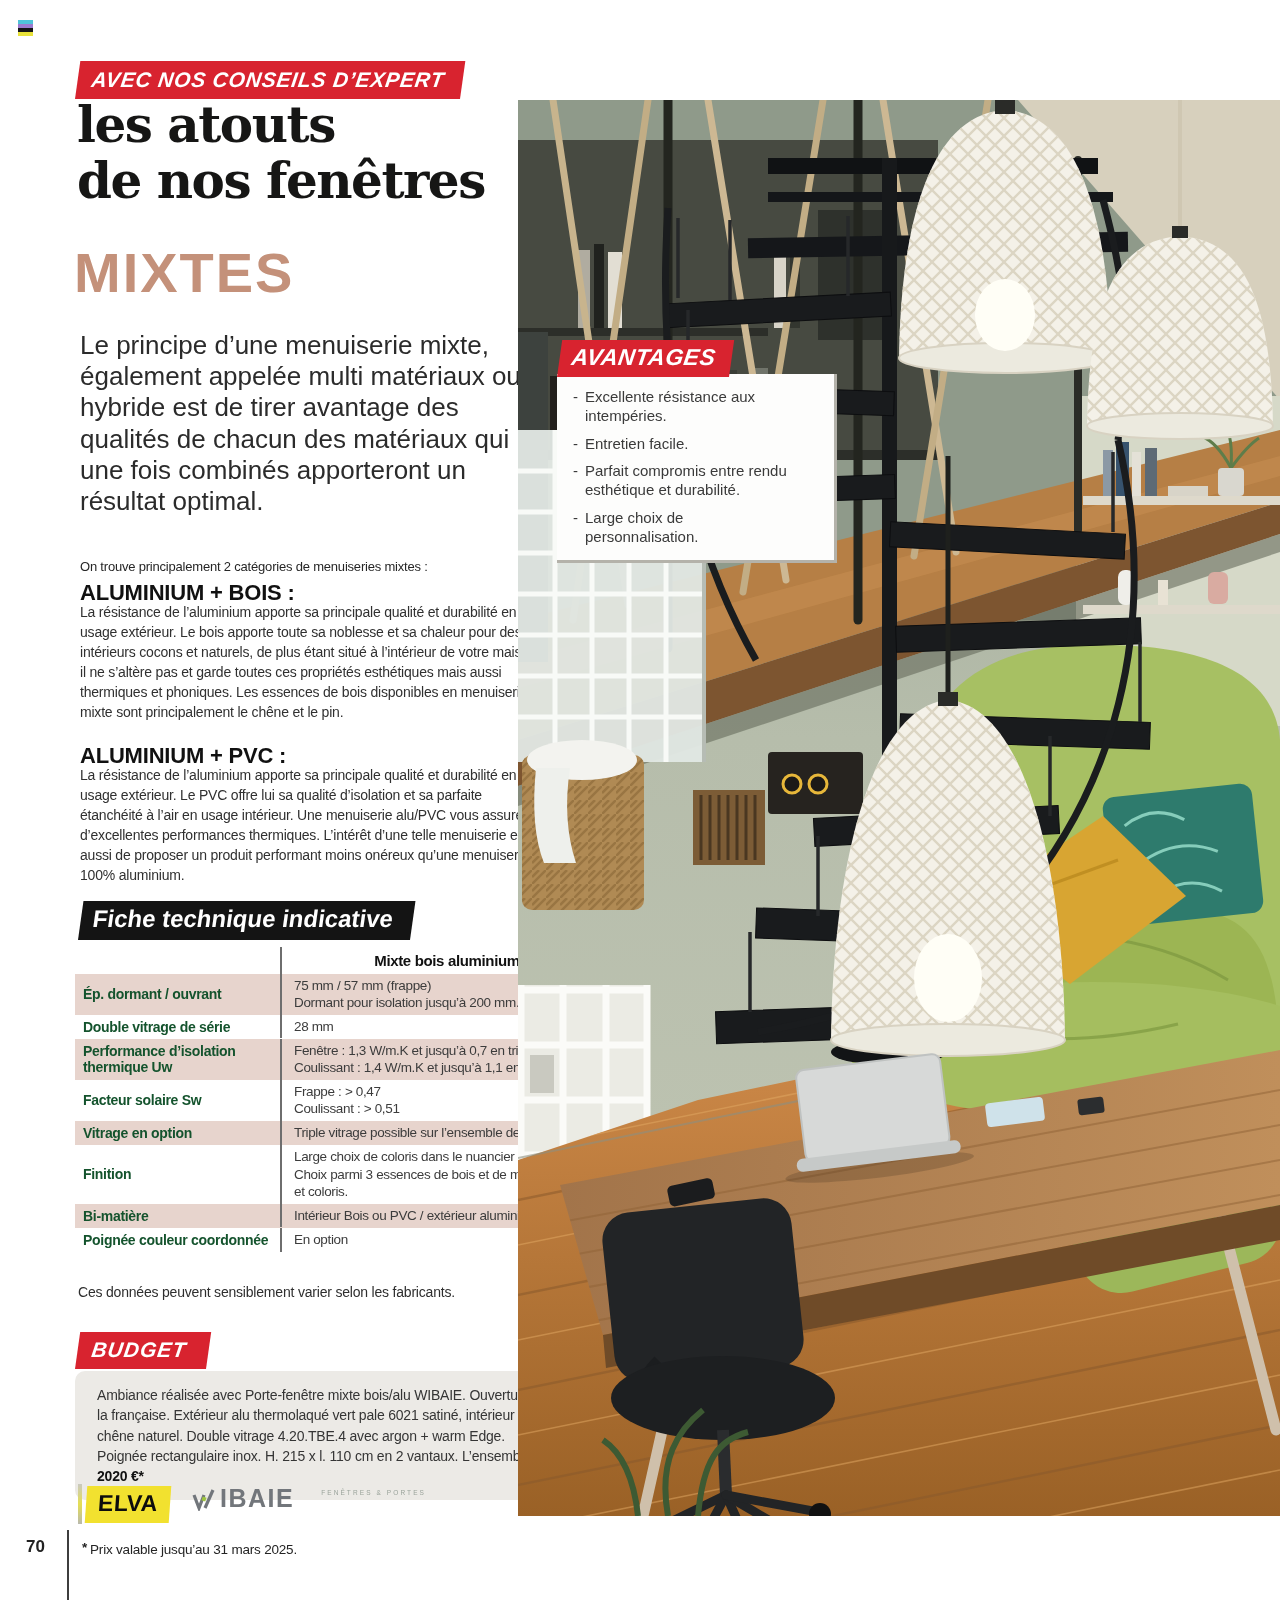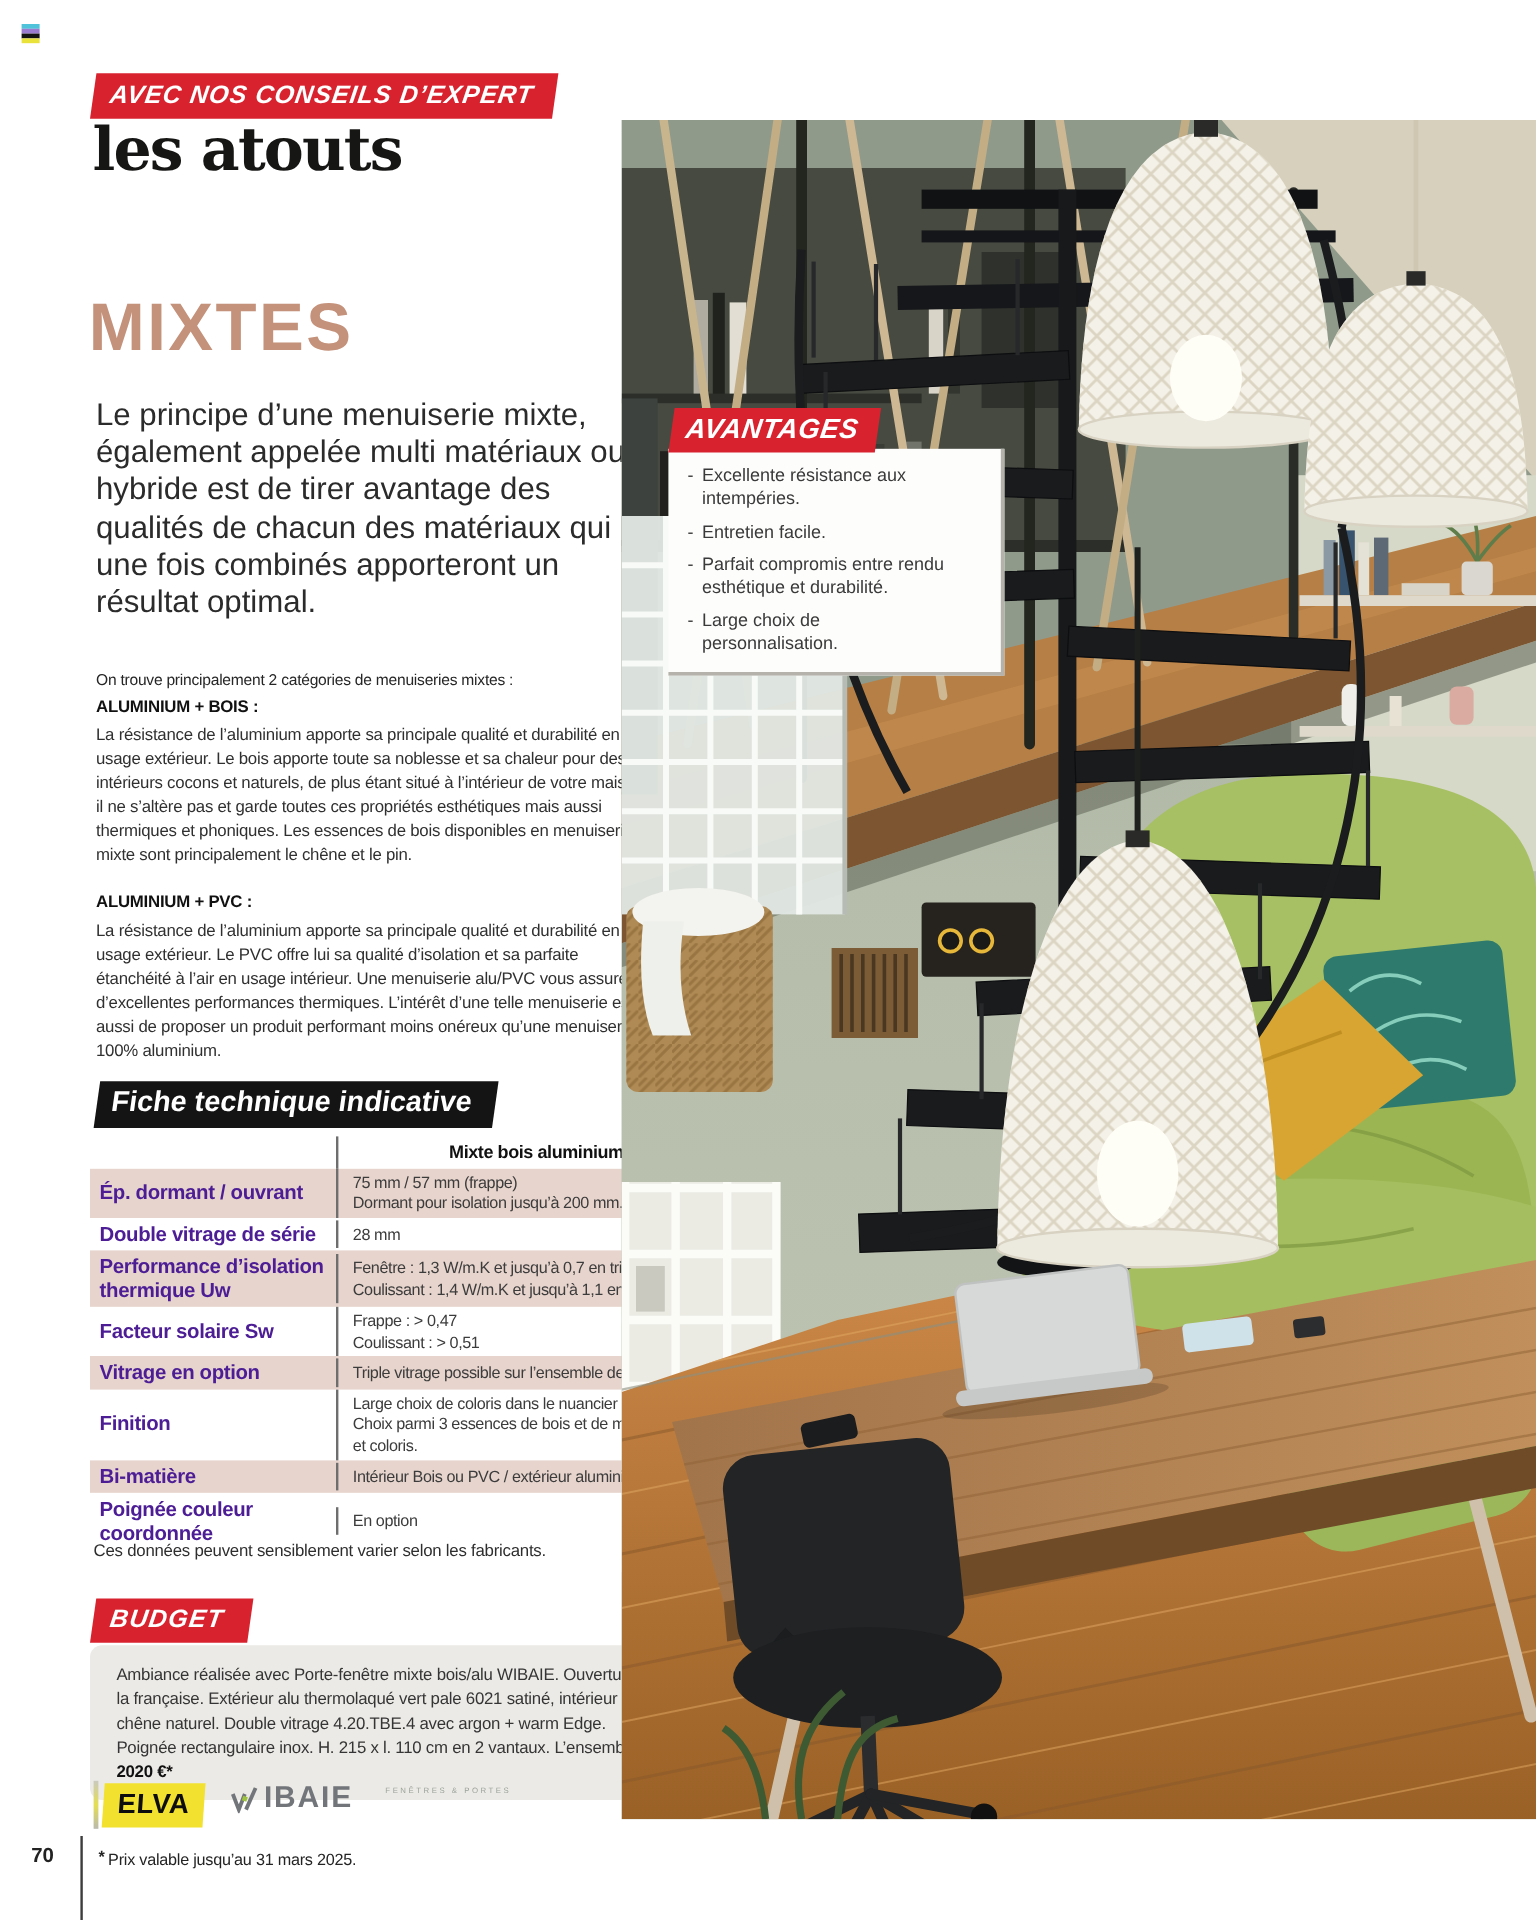--- a/index.html
+++ b/index.html
@@ -31,33 +31,33 @@
   
   .headline{left:77px;top:97px;font-family:"DejaVu Serif",serif;font-weight:bold;
     font-size:50px;line-height:1.12;letter-spacing:-1.5px;color:#161615;}
   .headline span{display:block;}
   .mixtes{left:74px;top:240px;font-size:56px;font-weight:bold;letter-spacing:2px;
     color:var(--highlight-tan,#c4917a);}
 
   .intro{left:80px;top:330px;width:442px;font-size:26px;line-height:1.2;color:#2b2b2b;}
 
   .lead{left:80px;top:559px;width:460px;font-size:13px;letter-spacing:-.2px;color:#262626;}
-  .sec-head{left:80px;width:460px;font-weight:bold;font-size:14px;letter-spacing:-.2px;color:#111;}
+  .sec-head{left:80px;width:460px;font-weight:bold;font-size:22px;letter-spacing:-.2px;color:#111;}
   .sec-head.h1{top:580px;}
   .sec-head.h2{top:743px;}
   .sec-para{left:80px;width:458px;font-size:14px;line-height:1.43;letter-spacing:-.2px;color:#303030;}
   .sec-para.p1{top:602px;}
   .sec-para.p2{top:765px;}
 
   
   .spec-table{left:75px;top:947px;width:537px;font-size:13.5px;}
   .spec-row{display:flex;align-items:center;}
   .spec-row.shaded{background:var(--table-stripe,#e7d4cd);}
-  .spec-label{width:205px;flex:0 0 205px;font-weight:bold;font-size:17px;letter-spacing:-.3px;
-    color:#4c1d95;padding:4px 6px 4px 8px;box-sizing:border-box;line-height:1.15;}
+  .spec-label{width:205px;flex:0 0 205px;font-weight:bold;font-size:14px;letter-spacing:-.3px;
+    color:#14532d;padding:4px 6px 4px 8px;box-sizing:border-box;line-height:1.15;}
   .spec-value{flex:1;border-left:2px solid #6e6e6e;padding:3px 4px 3px 12px;
     line-height:1.3;letter-spacing:-.35px;color:#3c3c3c;white-space:pre-line;}
   .spec-header{display:flex;}
   .spec-header .spec-label{font-weight:normal;}
   .spec-header .spec-value{font-weight:bold;font-size:15px;text-align:center;color:#111;padding:4px 0 3px 0;}
   .table-note{left:78px;top:1284px;font-size:14px;letter-spacing:-.2px;color:#2e2e2e;text-align:right;}
 
   
   .budget-box{left:75px;top:1371px;width:487px;box-sizing:border-box;background:#eceae6;
     border-radius:10px;padding:14px 20px 14px 22px;font-size:14px;line-height:1.45;
@@ -104,20 +104,21 @@
   <span style="background:#141414"></span>
   <span style="background:#e8e23a"></span>
 </div>
 
 <div class="abs ribbon kicker">
   <span>AVEC NOS CONSEILS D’EXPERT</span>
 </div>
 
 <h1 class="abs headline" style="margin:0">
   <span>les atouts</span>
+  <span>de nos fenêtres</span>
 </h1>
 <div class="abs mixtes">MIXTES</div>
 
 <p class="abs intro" style="margin:0">Le principe d’une menuiserie mixte, également appelée multi matériaux ou hybride est de tirer avantage des qualités de chacun des matériaux qui une fois combinés apporteront un résultat optimal.</p>
 
 <p class="abs lead" style="margin:0">On trouve principalement 2 catégories de menuiseries mixtes :</p>
 <h3 class="abs sec-head h1" style="margin:0">ALUMINIUM + BOIS :</h3>
 <p class="abs sec-para p1" style="margin:0">La résistance de l’aluminium apporte sa principale qualité et durabilité en usage extérieur. Le bois apporte toute sa noblesse et sa chaleur pour des intérieurs cocons et naturels, de plus étant situé à l’intérieur de votre maison il ne s’altère pas et garde toutes ces propriétés esthétiques mais aussi thermiques et phoniques. Les essences de bois disponibles en menuiserie mixte sont principalement le chêne et le pin.</p>
 <h3 class="abs sec-head h2" style="margin:0">ALUMINIUM + PVC :</h3>
 <p class="abs sec-para p2" style="margin:0">La résistance de l’aluminium apporte sa principale qualité et durabilité en usage extérieur. Le PVC offre lui sa qualité d’isolation et sa parfaite étanchéité à l’air en usage intérieur. Une menuiserie alu/PVC vous assure d’excellentes performances thermiques. L’intérêt d’une telle menuiserie est aussi de proposer un produit performant moins onéreux qu’une menuiserie 100% aluminium.</p>

